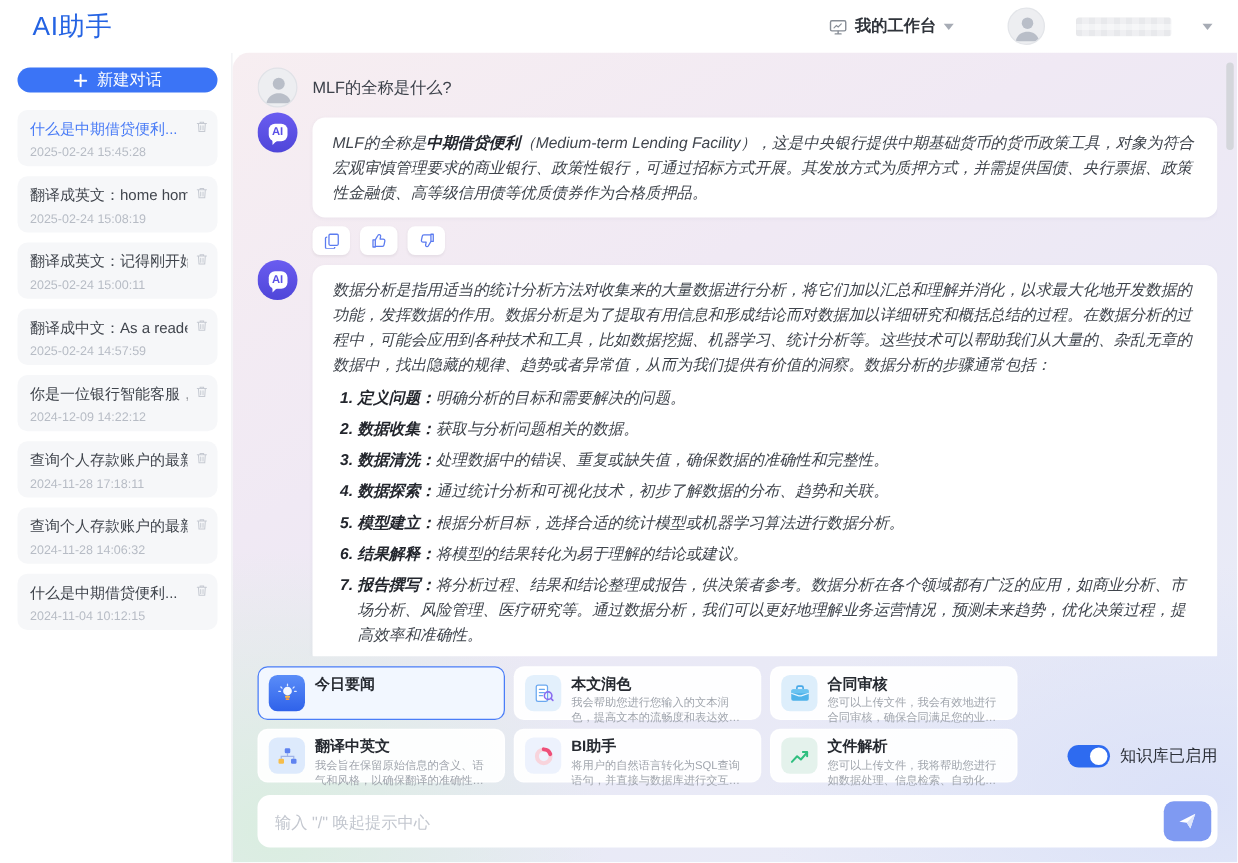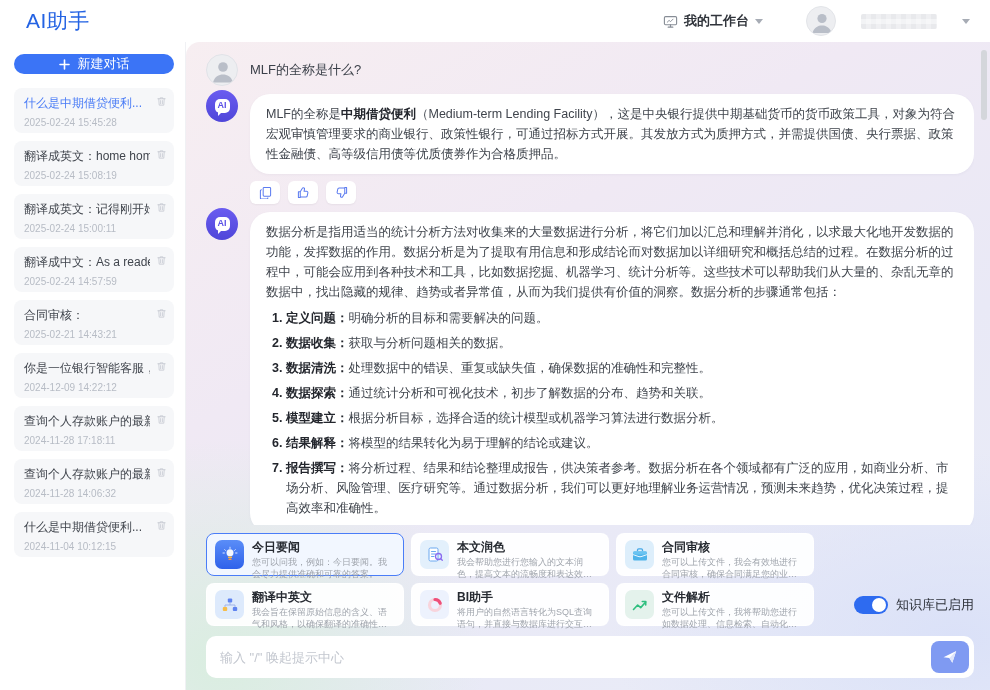--- a/index.html
+++ b/index.html
@@ -44,22 +44,22 @@
   .msg-row { display:flex; align-items:flex-start; gap:12px; }
   .user-row { align-items:center; margin:4px 0 2px; height:32px; }
   .user-row.second { margin-top:10px; }
   .user-text { font-size:13px; color:#3c414a; }
   .avatar-user { width:32px; height:32px; border-radius:50%; background:#edeef1; border:1px solid #e0e2e7; overflow:hidden; flex:none; }
   .avatar-ai { width:32px; height:32px; border-radius:50%; background:linear-gradient(180deg,#6a5cf0,#4f46d9);
     flex:none; display:flex; align-items:center; justify-content:center; }
   .ai-bubble { background:#fff; border-radius:5px; padding:1px 3px 2px; font-size:9px; font-weight:800; color:#5a50e6; position:relative; line-height:11px; }
   .ai-bubble::after { content:""; position:absolute; left:3px; bottom:-3px; border:3px solid transparent; border-top-color:#fff; border-left-color:#fff; }
 
-  .ai-card { background:#fff; border-radius:20px; padding:10px 16px; font-size:12.5px; color:#3f444c;
-    line-height:1.6; flex:1; box-shadow:0 1px 3px rgba(80,80,120,.05); margin-top:4px; }
+  .ai-card { background:#fff; border-radius:10px; padding:10px 16px; font-size:12.5px; color:#3f444c;
+    line-height:1.6; flex:1; box-shadow:0 1px 3px rgba(80,80,120,.05); margin-top:4px;font-style:italic; }
   .ai-card b { color:#23262d; }
   .ai-card ol { margin:6px 0 0; padding-left:20px; }
   .ai-card li { margin-bottom:5px; }
   .ai-card li::marker { font-weight:600; color:#23262d; }
 
   .actions { display:flex; gap:8px; margin:7px 0 0 44px; }
   .action-btn { width:30px; height:23px; background:#fff; border:none; border-radius:6px; display:flex;
     align-items:center; justify-content:center; cursor:pointer; box-shadow:0 1px 2px rgba(0,0,0,.05); }
 
   
@@ -152,27 +152,20 @@
           </svg></span>
     </div>
     <div class="conv-item">
       <div class="conv-title">翻译成中文：As a reader...</div>
       <div class="conv-time">2025-02-24 14:57:59</div>
       <span class="trash"><svg viewBox="0 0 12 12" width="11" height="11" fill="none" stroke="#c6cad2" stroke-width="0.9" stroke-linecap="round">
             <path d="M2 3h8M4.5 3V2h3v1M3 3l.5 7h5L9 3M5 5v3.5M7 5v3.5"></path>
           </svg></span>
     </div>
     <div class="conv-item">
-      <div class="conv-title">合同审核：</div>
-      <div class="conv-time">2025-02-21 14:43:21</div>
-      <span class="trash"><svg viewBox="0 0 12 12" width="11" height="11" fill="none" stroke="#c6cad2" stroke-width="0.9" stroke-linecap="round">
-            <path d="M2 3h8M4.5 3V2h3v1M3 3l.5 7h5L9 3M5 5v3.5M7 5v3.5"></path>
-          </svg></span>
-    </div>
-    <div class="conv-item">
       <div class="conv-title">你是一位银行智能客服，...</div>
       <div class="conv-time">2024-12-09 14:22:12</div>
       <span class="trash"><svg viewBox="0 0 12 12" width="11" height="11" fill="none" stroke="#c6cad2" stroke-width="0.9" stroke-linecap="round">
             <path d="M2 3h8M4.5 3V2h3v1M3 3l.5 7h5L9 3M5 5v3.5M7 5v3.5"></path>
           </svg></span>
     </div>
     <div class="conv-item">
       <div class="conv-title">查询个人存款账户的最新...</div>
       <div class="conv-time">2024-11-28 17:18:11</div>
       <span class="trash"><svg viewBox="0 0 12 12" width="11" height="11" fill="none" stroke="#c6cad2" stroke-width="0.9" stroke-linecap="round">
@@ -266,21 +259,20 @@
                   <circle cx="9" cy="6.8" r="3.5" fill="#f3f7ff"></circle>
                   <g stroke="#dbe7ff" stroke-width="1" stroke-linecap="round">
                     <path d="M9 1.2v1.3M3.7 3.6l.9.9M14.3 3.6l-.9.9M2 7h1.4M14.6 7H16"></path>
                   </g>
                   <rect x="7" y="10.6" width="4" height="1.5" rx="0.5" fill="#ffb83d"></rect>
                   <rect x="7.5" y="12.6" width="3" height="1.3" rx="0.5" fill="#ff9a3d"></rect>
                 </svg>
             </div>
             <div>
               <div class="card-title">今日要闻</div>
-              <div class="card-desc">您可以问我，例如：今日要闻。我会尽力提供准确和可靠的答案。</div>
             </div>
           </div>
 
           <div class="card">
             <div class="card-icon ci-2">
               <svg width="18" height="18" viewBox="0 0 18 18" fill="none">
                   <rect x="3" y="2" width="9" height="13" rx="1.5" fill="#fff" stroke="#6aa8f0" stroke-width="1"></rect>
                   <path d="M5.5 5.5h4M5.5 8h4M5.5 10.5h2.5" stroke="#6aa8f0" stroke-width="1" stroke-linecap="round"></path>
                   <circle cx="12.5" cy="10.5" r="3" stroke="#8a6cf0" stroke-width="1.3"></circle>
                   <path d="M14.7 12.7l1.6 1.6" stroke="#8a6cf0" stroke-width="1.3" stroke-linecap="round"></path>

